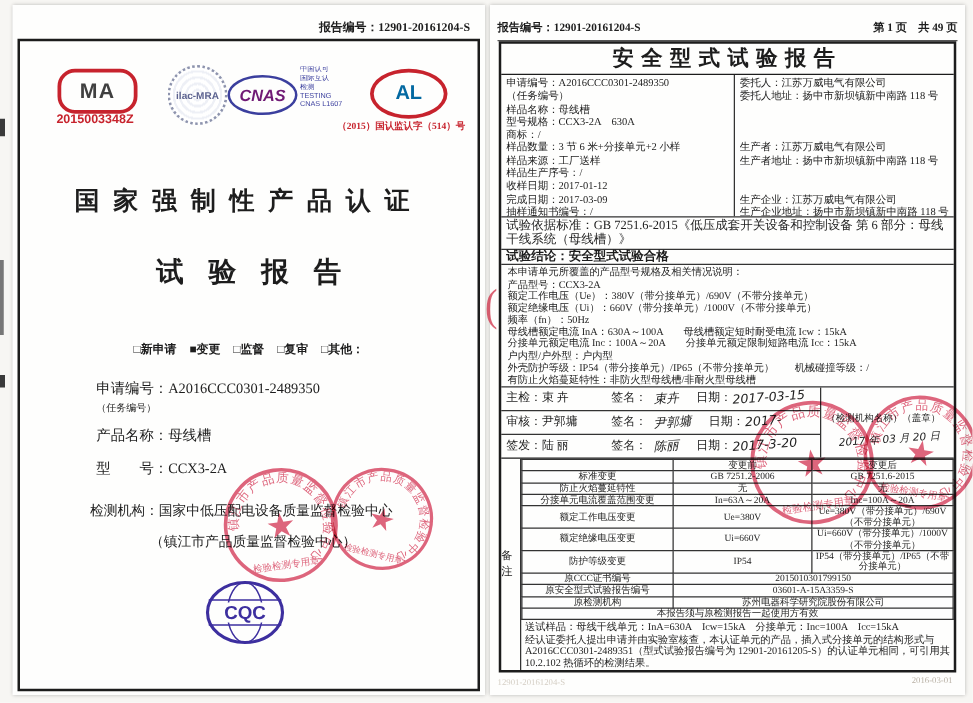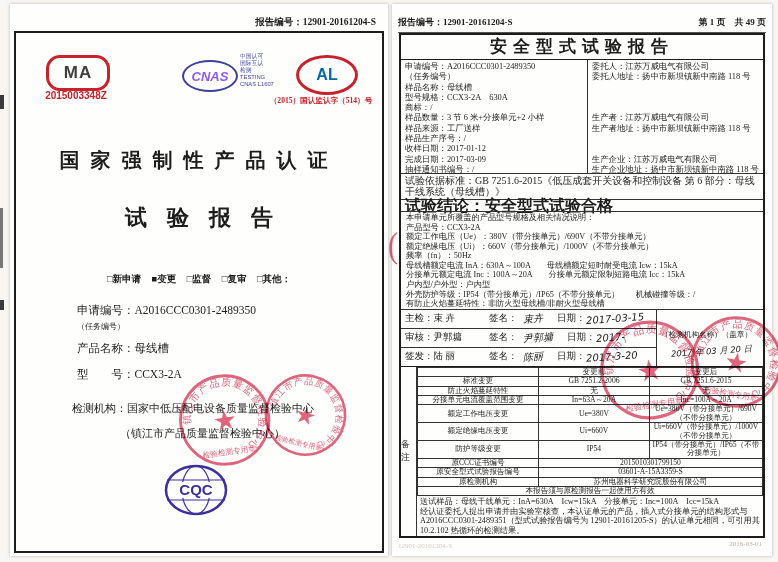--- a/index.html
+++ b/index.html
@@ -18,21 +18,21 @@
   .cma-box{left:30px;top:22px;width:58px;height:30px;border:3px solid #c7232d;border-radius:14px;
     display:flex;align-items:center;justify-content:center;color:#404040;font-weight:bold;font-size:17px;
     font-family:"Liberation Sans",sans-serif;letter-spacing:1px;}
   .cma-num{left:20px;top:57px;width:80px;text-align:center;color:#c7232d;font-weight:bold;font-size:10px;
     font-family:"Liberation Sans",sans-serif;}
   .ilac-circle{left:118px;top:19px;width:44px;height:44px;border:2px dotted #8d93ad;border-radius:50%;
     display:flex;align-items:center;justify-content:center;font-size:8px;font-weight:bold;color:#5d6390;
     font-family:"Liberation Sans",sans-serif;background:
       repeating-radial-gradient(circle at 50% 50%, #ffffff 0 3px, #eef0f6 3px 5px);}
   .cnas-oval{left:166px;top:27px;width:52px;height:28px;border:2px solid #3b3f9e;border-radius:50%;
-    display:flex;align-items:center;justify-content:center;color:#8b5cf6;font-weight:bold;font-style:italic;
+    display:flex;align-items:center;justify-content:center;color:#701a75;font-weight:bold;font-style:italic;
     font-size:13px;font-family:"Liberation Sans",sans-serif;}
   .cnas-caption{left:224px;top:20px;font-size:5.8px;line-height:7px;color:#3b3f9e;
     font-family:"Liberation Sans",sans-serif;}
   .cal-oval{left:280px;top:22px;width:56px;height:34px;border:3px solid #c7232d;border-radius:50%;
     display:flex;align-items:center;justify-content:center;color:#0369a1;font-weight:bold;font-size:16px;
     font-family:"Liberation Sans",sans-serif;}
   .cal-num{left:240px;top:63px;width:130px;text-align:center;color:#c7232d;font-weight:bold;font-size:7.6px;}
   .lp-title1{position:absolute;left:0;top:114px;width:100%;text-align:center;font-size:20px;
     letter-spacing:11px;font-weight:600;}
   .lp-title2{position:absolute;left:0;top:170px;width:100%;text-align:center;font-size:22px;
@@ -47,21 +47,21 @@
   .rp-header{position:absolute;left:6px;right:6px;top:12px;display:flex;justify-content:space-between;
     font-size:9px;font-weight:bold;border-bottom:1px solid #555;padding-bottom:3px;}
   .rp-table{position:absolute;left:7px;right:7px;top:29px;height:501px;border:2px solid #1c1c1c;
     display:flex;flex-direction:column;}
   .rp-title{height:27px;border-bottom:1.5px solid #1c1c1c;display:flex;align-items:center;
     justify-content:center;font-size:17px;font-weight:600;letter-spacing:6px;}
   .rp-info{height:113px;display:flex;font-size:8.4px;line-height:10.3px;}
   .rp-info-left{width:50%;border-right:1px solid #333;padding:2px 4px;}
   .rp-info-right{flex:1;padding:2px 4px;}
   .rp-basis{border-top:1px solid #333;padding:1px 4px;font-size:10px;line-height:11.5px;height:23px;}
-  .rp-conclusion{border-top:1px solid #333;padding:0 4px;font-size:16px;line-height:11px;height:11px;font-weight:600;}
+  .rp-conclusion{border-top:1px solid #333;padding:0 4px;font-size:10px;line-height:11px;height:11px;font-weight:600;}
   .rp-intro{border-top:1px solid #333;padding:1px 5px;font-size:8.2px;line-height:9.6px;height:95px;}
   .rp-sig{border-top:1px solid #333;height:63px;display:flex;}
   .sig-left{width:255px;display:flex;flex-direction:column;}
   .sig-row{flex:1;display:flex;align-items:center;font-size:9.5px;padding:0 4px;border-bottom:1px solid #333;}
   .sig-row:last-child{border-bottom:none;}
   .sig-role{width:84px;}
   .sig-lab{width:34px;}
   .script{font-style:italic;transform:rotate(-4deg);display:inline-block;color:#222;
     font-family:"DejaVu Sans",sans-serif;font-size:10px;}
   .sig-date{margin-left:14px;}
@@ -96,20 +96,23 @@
 
 <div class="page" id="leftPage">
   <div class="lp-reportno">报告编号：12901-20161204-S</div>
   <div class="lp-border">
 
     <div class="logo cma-box">
       <span>MA</span>
     </div>
     <div class="logo cma-num">2015003348Z</div>
 
+    <div class="logo ilac-circle">
+      <span>ilac-MRA</span>
+    </div>
 
     <div class="logo cnas-oval">
       <span>CNAS</span>
     </div>
     <div class="logo cnas-caption">
       <div class="ln">中国认可</div>
       <div class="ln">国际互认</div>
       <div class="ln">检测</div>
       <div class="ln">TESTING</div>
       <div class="ln">CNAS L1607</div>

